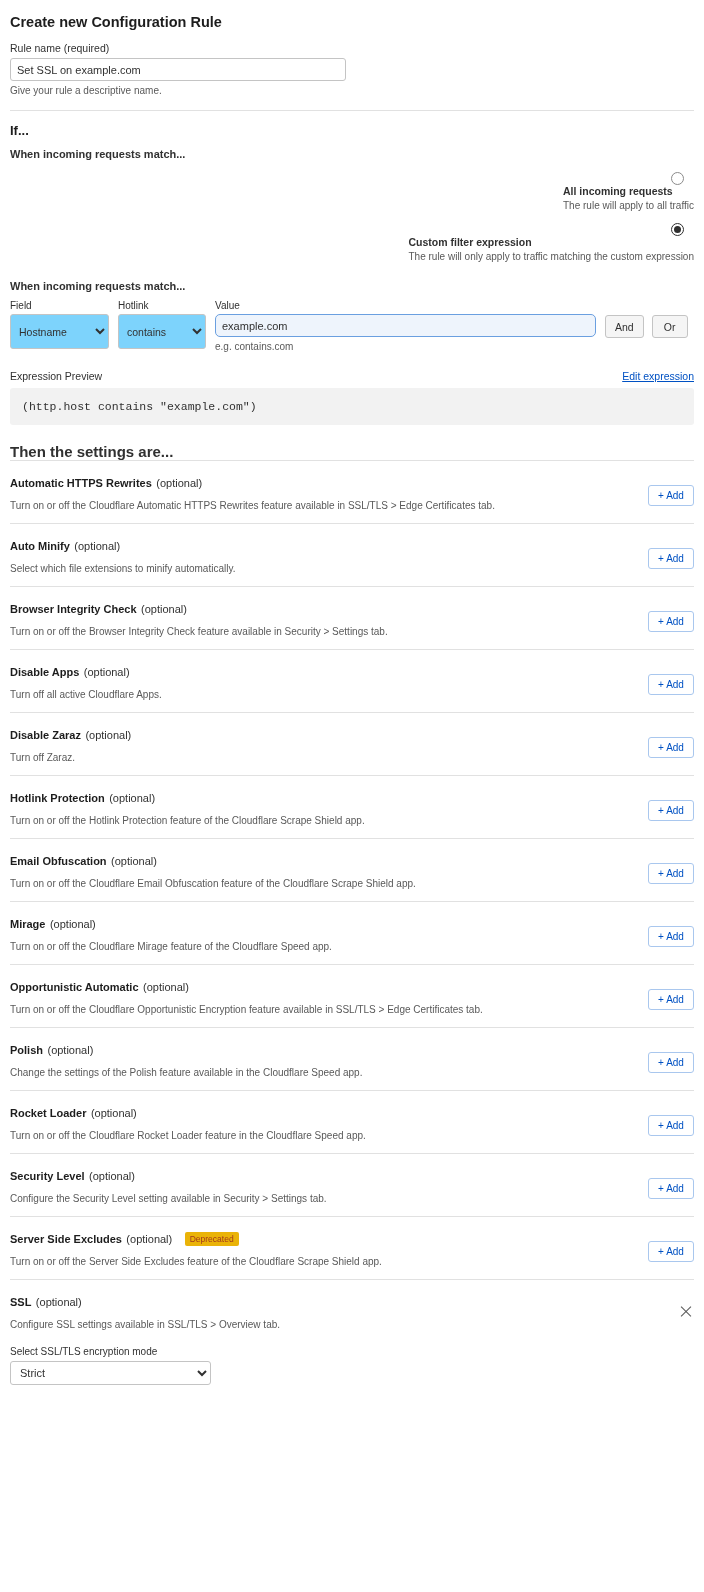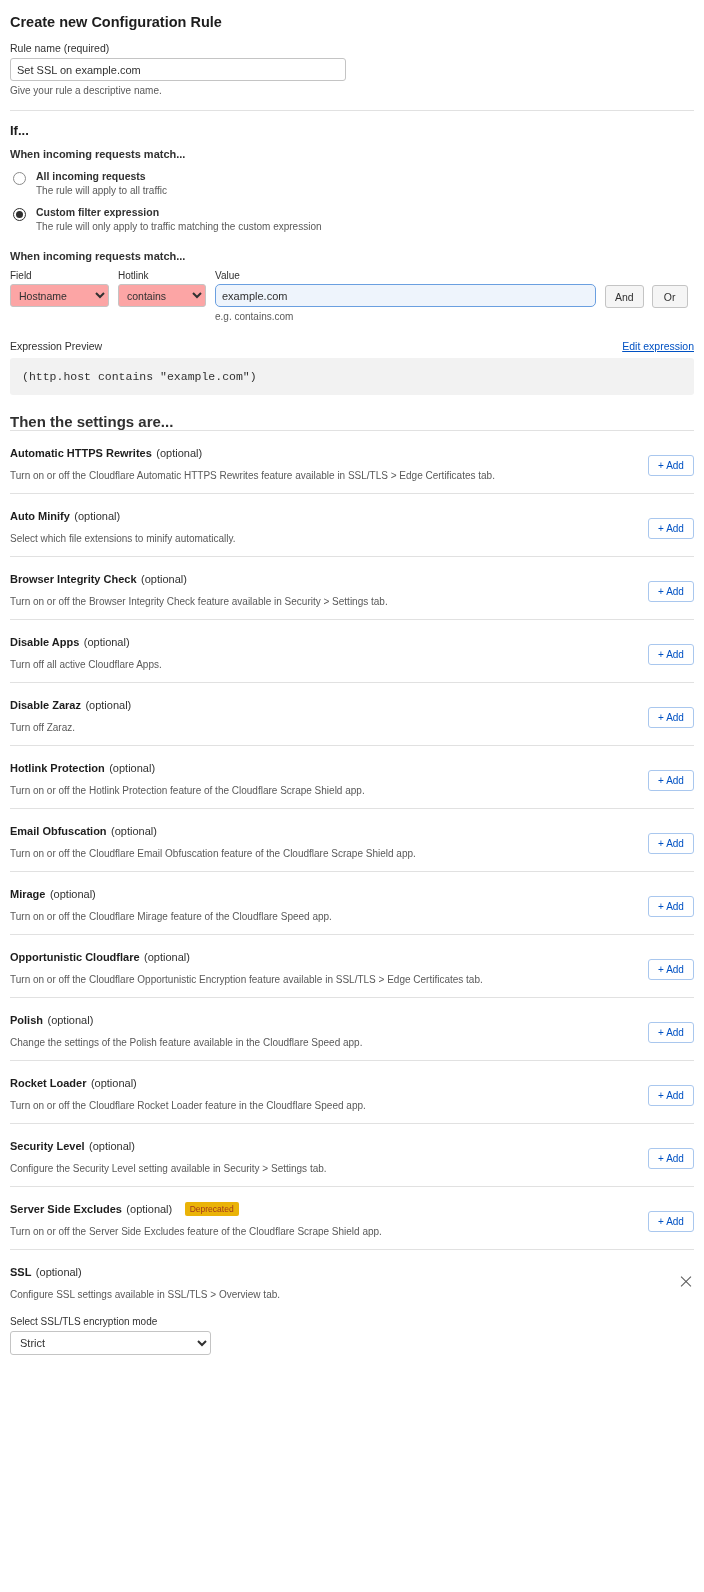--- a/index.html
+++ b/index.html
@@ -59,22 +59,23 @@
     margin: 12px 0 10px 0;
   }
   .subhead {
     font-size: 11px;
     font-weight: bold;
     color: #313131;
     margin: 0 0 10px 0;
   }
   .radio-row {
     display: flex;
-    align-items: flex-start;
+    align-items: flex-end;
     margin-bottom: 10px;
+    flex-direction: column;
   }
   .radio {
     width: 11px;
     height: 11px;
     border: 1px solid #8b8b8b;
     border-radius: 50%;
     background: #fff;
     margin: 2px 10px 0 3px;
     flex: none;
     position: relative;
@@ -114,27 +115,27 @@
     align-items: flex-start;
     gap: 9px;
   }
   .col-label {
     font-size: 10px;
     color: #313131;
     margin-bottom: 3px;
   }
   select.sel {
     box-sizing: border-box;
-    height: 23px;
+    height: 35px;
     font-size: 10.5px;
     font-family: "Liberation Sans", sans-serif;
     color: #313131;
     border: 1px solid #c4c4c4;
     border-radius: 3px;
-    background: #fca5a5;
+    background: #7dd3fc;
     padding: 2px 4px;
   }
   select.field-sel { width: 99px; }
   select.op-sel { width: 88px; }
   input.value-input {
     box-sizing: border-box;
     width: 381px;
     height: 23px;
     padding: 2px 6px;
     font-size: 11px;
@@ -436,21 +437,21 @@
         <span class="setting-optional">(optional)</span>
       </div>
       <div class="setting-desc">Turn on or off the Cloudflare Mirage feature of the Cloudflare Speed app.</div>
     </div>
     <button class="add-btn">+ Add</button>
   </div>
 
   <div class="setting">
     <div class="setting-text">
       <div>
-        <span class="setting-name">Opportunistic Cloudflare</span>
+        <span class="setting-name">Opportunistic Automatic</span>
         <span class="setting-optional">(optional)</span>
       </div>
       <div class="setting-desc">Turn on or off the Cloudflare Opportunistic Encryption feature available in SSL/TLS &gt; Edge Certificates tab.</div>
     </div>
     <button class="add-btn">+ Add</button>
   </div>
 
   <div class="setting">
     <div class="setting-text">
       <div>

